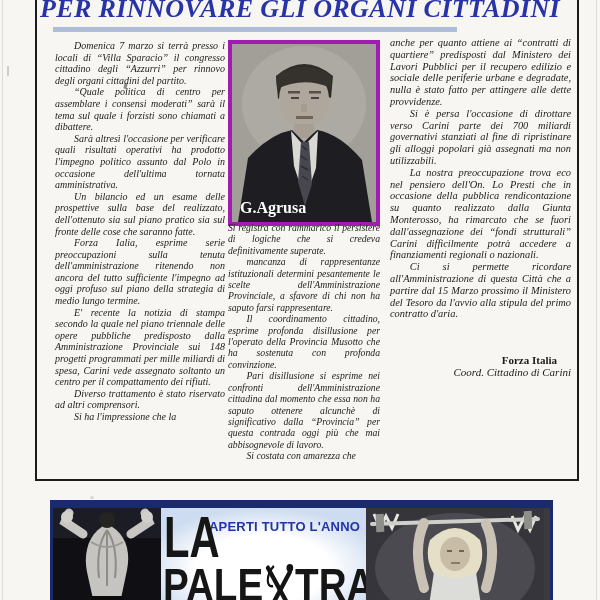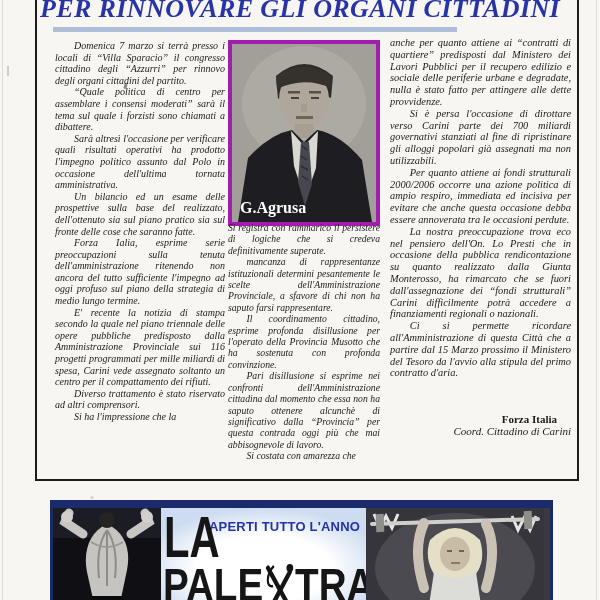--- a/index.html
+++ b/index.html
@@ -93,21 +93,21 @@
 <div class="headline">PER RINNOVARE GLI ORGANI CITTADINI</div>
 <div class="headline-underline"></div>
 
 <div class="col col1">
   <div class="paras">
       <p class="para">Domenica 7 marzo si terrà presso i locali di “Villa Sparacio” il congresso cittadino degli “Azzurri” per rinnovo degli organi cittadini del partito.</p>
       <p class="para">“Quale politica di centro per assemblare i consensi moderati” sarà il tema sul quale i forzisti sono chiamati a dibattere.</p>
       <p class="para">Sarà altresì l'occasione per verificare quali risultati operativi ha prodotto l'impegno politico assunto dal Polo in occasione dell'ultima tornata amministrativa.</p>
       <p class="para">Un bilancio ed un esame delle prospettive sulla base del realizzato, dell'ottenuto sia sul piano pratico sia sul fronte delle cose che saranno fatte.</p>
       <p class="para">Forza Ialia, esprime serie preoccupazioni sulla tenuta dell'amministrazione ritenendo non ancora del tutto sufficiente l'impegno ad oggi profuso sul piano della strategia di medio lungo termine.</p>
-      <p class="para">E' recente la notizia di stampa secondo la quale nel piano triennale delle opere pubbliche predisposto dalla Amministrazione Provinciale sui 116 progetti programmati per mille miliardi di spesa, Carini vede assegnato soltanto un centro per il compattamento dei rifiuti.</p>
+      <p class="para">E' recente la notizia di stampa secondo la quale nel piano triennale delle opere pubbliche predisposto dalla Amministrazione Provinciale sui 148 progetti programmati per mille miliardi di spesa, Carini vede assegnato soltanto un centro per il compattamento dei rifiuti.</p>
       <p class="para">Diverso trattamento è stato riservato ad altri comprensori.</p>
       <p class="para">Si ha l'impressione che la</p>
     </div>
 </div>
 
 <div class="portrait-frame">
   <svg width="144" height="178" viewBox="0 0 144 178">
     <rect width="144" height="178" fill="#a29f99"></rect>
     <ellipse cx="72" cy="60" rx="62" ry="58" fill="#b2afa8" opacity="0.7"></ellipse>
     <path d="M44,32 Q72,8 101,32 L99,54 Q72,40 46,55 Z" fill="#2e2c29"></path>
@@ -135,21 +135,20 @@
       <p class="para">Il coordinamento cittadino, esprime profonda disillusione per l'operato della Provincia Musotto che ha sostenuta con profonda convinzione.</p>
       <p class="para">Pari disillusione si esprime nei confronti dell'Amministrazione cittadina dal momento che essa non ha saputo ottenere alcunchè di significativo dalla “Provincia” per questa contrada oggi più che mai abbisognevole di lavoro.</p>
       <p class="para">Si costata con amarezza che</p>
     </div>
 </div>
 
 <div class="col col3">
   <div class="paras">
       <p class="para">anche per quanto attiene ai “contratti di quartiere” predisposti dal Ministero dei Lavori Pubblici per il recupero edilizio e sociale delle periferie urbane e degradate, nulla è stato fatto per attingere alle dette provvidenze.</p>
       <p class="para">Si è persa l'occasione di dirottare verso Carini parte dei 700 miliardi governativi stanziati al fine di ripristinare gli alloggi popolari già assegnati ma non utilizzabili.</p>
-      <p class="para">Per quanto attiene ai fondi strutturali 2000/2006 occorre una azione politica di ampio respiro, immediata ed incisiva per evitare che anche questa occasione debba essere annoverata tra le occasioni perdute.</p>
       <p class="para">La nostra preoccupazione trova eco nel pensiero dell'On. Lo Presti che in occasione della pubblica rendicontazione su quanto realizzato dalla Giunta Monterosso, ha rimarcato che se fuori dall'assegnazione dei “fondi strutturali” Carini difficilmente potrà accedere a finanziamenti regionali o nazionali.</p>
       <p class="para">Ci si permette ricordare all'Amministrazione di questa Città che a partire dal 15 Marzo prossimo il Ministero del Tesoro da l'avvio alla stipula del primo contratto d'aria.</p>
     </div>
   <div class="signature">
     <div class="sig1">Forza Italia</div>
     <div class="sig2">Coord. Cittadino di Carini</div>
   </div>
 </div>
 
 <div class="ad-box">

